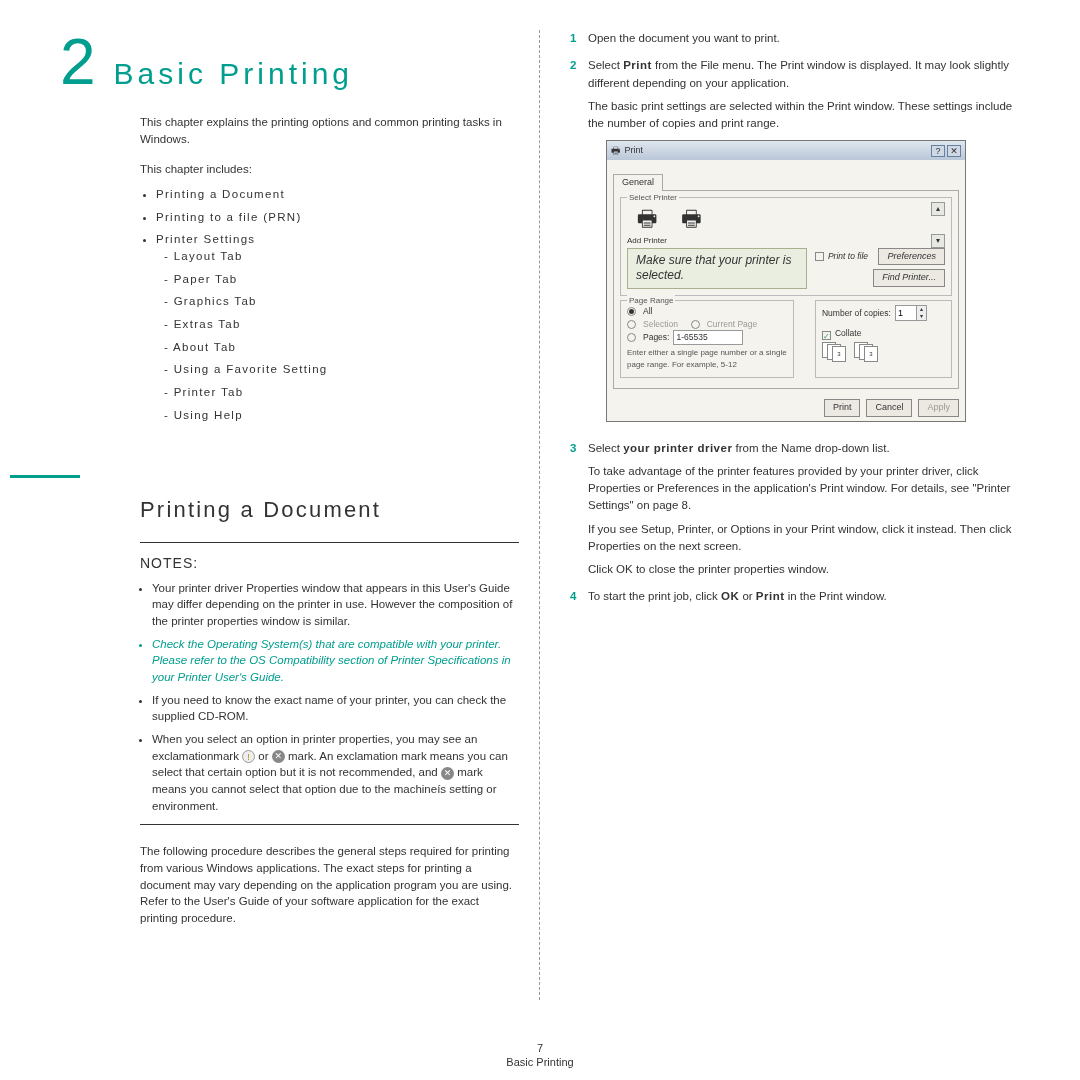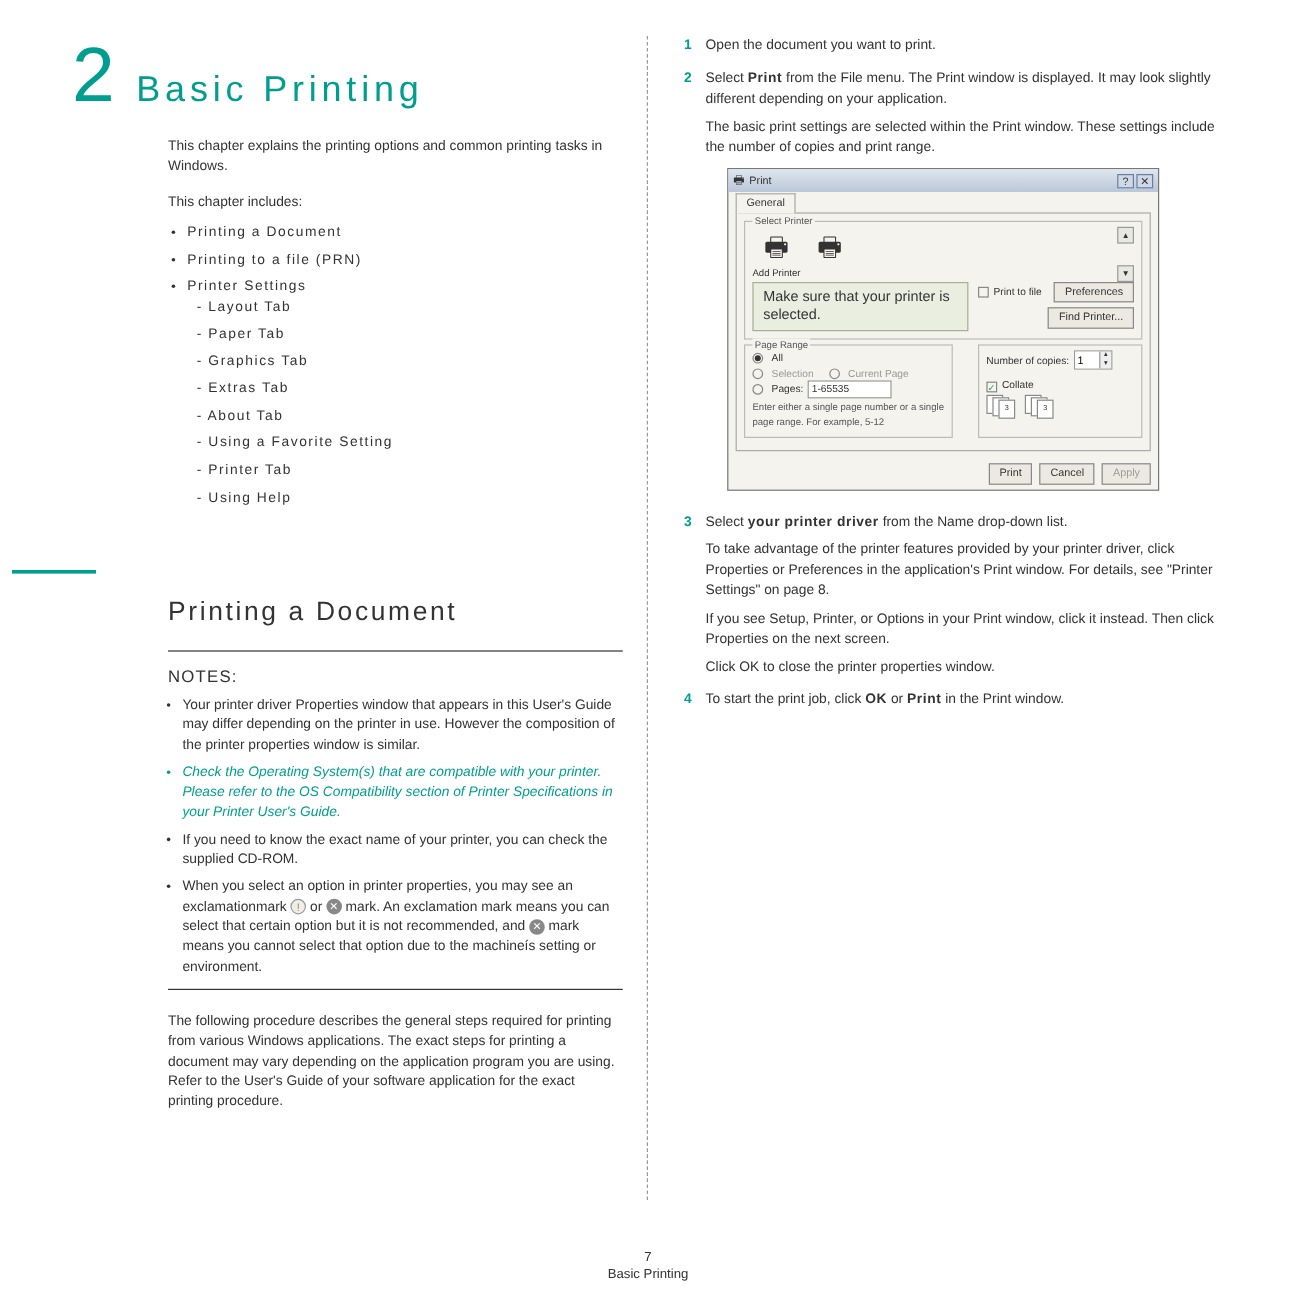--- a/index.html
+++ b/index.html
@@ -100,40 +100,41 @@
     align-items: center;
     justify-content: space-between;
   }
   .dlg-title-left { display: flex; align-items: center; gap: 4px; }
   .dlg-printer-glyph { font-size: 10px; }
   .dlg-title-btns { display: flex; gap: 2px; }
   .dlg-title-btn {
     width: 14px; height: 12px; border: 1px solid #6a7fa0;
     background: #cfd9e6; font-size: 9px; line-height: 10px; text-align: center;
   }
-  .dlg-body { padding: 0 6px 6px 6px; }
+  .dlg-body { padding: 13px 6px 6px 6px; }
   .dlg-tab {
     display: inline-block; border: 1px solid #aaa; border-bottom: none;
     padding: 1px 8px; background: #f4f3ee; font-size: 9px; position: relative; top: 1px;
   }
   .dlg-panel { border: 1px solid #aaa; padding: 6px; background: #f4f3ee; }
   .dlg-group { border: 1px solid #bbb; padding: 4px 6px 6px 6px; margin-bottom: 4px; position: relative; }
   .dlg-group-label { position: absolute; top: -6px; left: 6px; background: #f4f3ee; padding: 0 2px; font-size: 8px; color: #555; }
   .printer-area { display: flex; align-items: flex-start; justify-content: space-between; }
   .printer-icons { display: flex; gap: 14px; height: 48px; align-items: flex-start; }
   .picon { text-align: center; font-size: 8px; color: #333; }
   .picon .glyph { font-size: 22px; display: block; }
   .scroll-col { display: flex; flex-direction: column; gap: 18px; }
   .scroll-btn { width: 14px; height: 14px; border: 1px solid #999; background: #e8e8e3; text-align: center; line-height: 12px; font-size: 8px; }
   .status-callout {
     position: relative;
     margin-top: -2px;
     display: flex;
     justify-content: space-between;
     align-items: flex-start;
+    font-style: italic;
   }
   .callout-box {
     background: #e9eee0;
     border: 1px solid #a8b090;
     padding: 4px 8px;
     font-size: 12px;
     color: #333;
     line-height: 1.3;
     width: 180px;
   }

